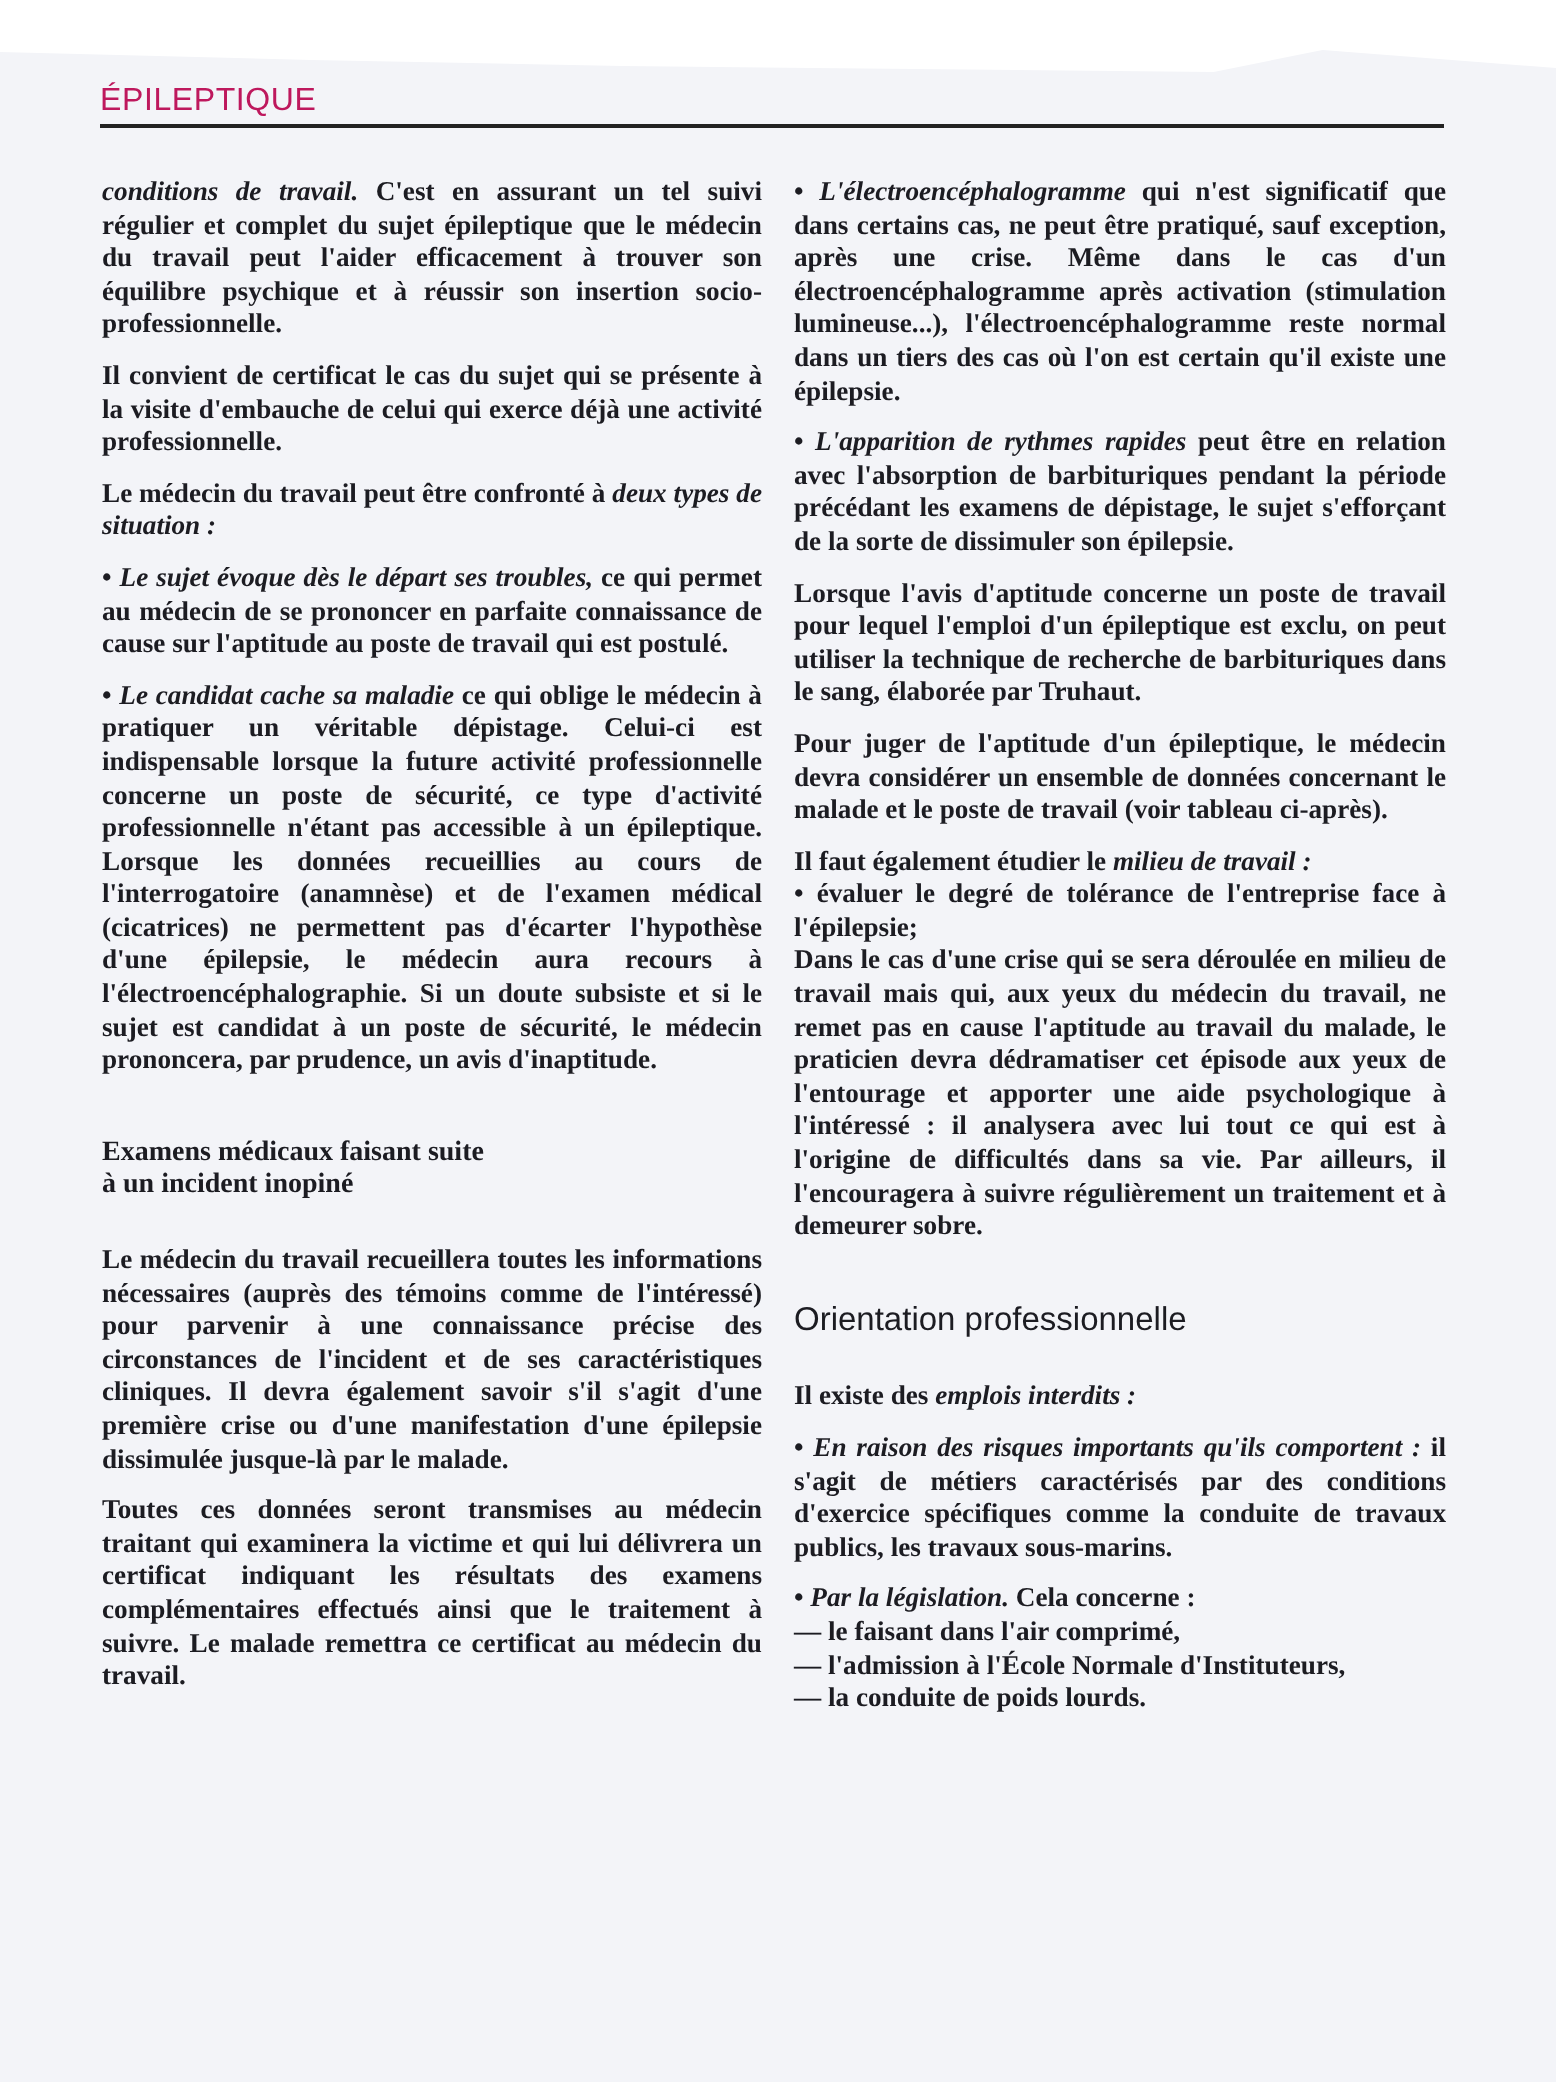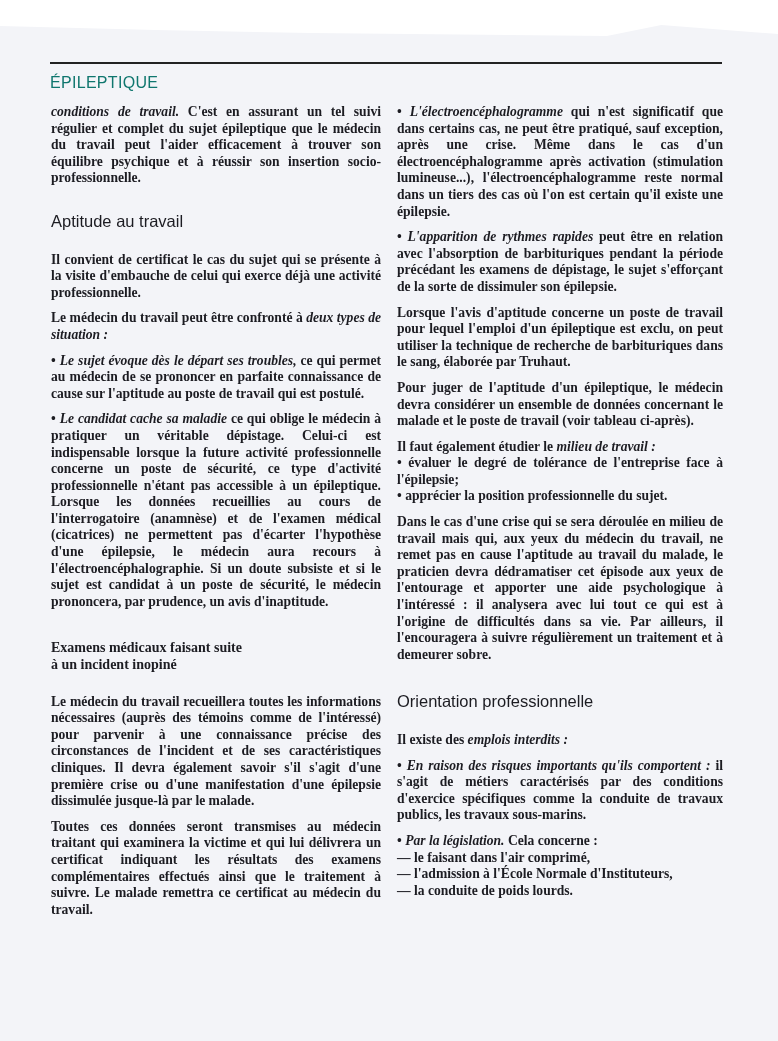--- a/index.html
+++ b/index.html
@@ -11,28 +11,28 @@
     color: #1c1c22;
   }
   .paper-top {
     position: absolute; left: 0; top: 0; width: 778px; height: 40px;
     background: #ffffff;
     clip-path: polygon(0 0, 100% 0, 100% 34px, 85% 25px, 78% 36px, 40% 33px, 20% 30px, 0 26px);
   }
   .running-head {
     position: absolute; left: 50px; top: 42px;
     font-family: "Liberation Sans", "DejaVu Sans", sans-serif;
-    font-size: 16px; letter-spacing: 0.3px; color: #0f766e; margin-top: 32px;
+    font-size: 16px; letter-spacing: 0.3px; color: #be185d;
   }
   .head-rule {
     position: absolute; left: 50px; top: 62px; width: 672px; height: 2px;
     background: #222;
   }
   .col {
-    position: absolute; top: 104px; width: 330px;
+    position: absolute; top: 88px; width: 330px;
     font-size: 13.6px; line-height: 16.6px; font-weight: bold;
     text-align: justify;
   }
   .col.left { left: 51px; }
   .col.right { left: 397px; width: 326px; }
   p { margin: 0 0 9px 0; }
   .sec {
     font-family: "Liberation Sans", "DejaVu Sans", sans-serif;
     font-weight: normal; font-size: 16.5px; margin: 26px 0 22px 0; text-align: left;
   }
@@ -46,21 +46,20 @@
 <body>
 
 <div class="paper-top"></div>
 
 <div class="running-head">ÉPILEPTIQUE</div>
 <div class="head-rule"></div>
 
 <div class="col left">
   <p><em>conditions de travail.</em><span> C'est en assurant un tel suivi régulier et complet du sujet épileptique que le médecin du travail peut l'aider efficacement à trouver son équilibre psychique et à réussir son insertion socio-professionnelle.</span></p>
 
-  <div class="sec">Aptitude au travail</div>
   <p>Il convient de certificat le cas du sujet qui se présente à la visite d'embauche de celui qui exerce déjà une activité professionnelle.</p>
 
   <p><span>Le médecin du travail peut être confronté à </span><em>deux types de situation :</em></p>
   <p class="bullet"><em>Le sujet évoque dès le départ ses troubles,</em><span> ce qui permet au médecin de se prononcer en parfaite connaissance de cause sur l'aptitude au poste de travail qui est postulé.</span></p>
   <p class="bullet"><em>Le candidat cache sa maladie</em><span> ce qui oblige le médecin à pratiquer un véritable dépistage. Celui-ci est indispensable lorsque la future activité professionnelle concerne un poste de sécurité, ce type d'activité professionnelle n'étant pas accessible à un épileptique. Lorsque les données recueillies au cours de l'interrogatoire (anamnèse) et de l'examen médical (cicatrices) ne permettent pas d'écarter l'hypothèse d'une épilepsie, le médecin aura recours à l'électroencéphalographie. Si un doute subsiste et si le sujet est candidat à un poste de sécurité, le médecin prononcera, par prudence, un avis d'inaptitude.</span></p>
 
   <div class="subsec" style="margin-top:30px;">
     <div>Examens médicaux faisant suite</div>
     <div>à un incident inopiné</div>
   </div>
@@ -68,21 +67,20 @@
   <p>Toutes ces données seront transmises au médecin traitant qui examinera la victime et qui lui délivrera un certificat indiquant les résultats des examens complémentaires effectués ainsi que le traitement à suivre. Le malade remettra ce certificat au médecin du travail.</p>
 </div>
 
 <div class="col right">
   <p class="bullet"><em>L'électroencéphalogramme</em><span> qui n'est significatif que dans certains cas, ne peut être pratiqué, sauf exception, après une crise. Même dans le cas d'un électroencéphalogramme après activation (stimulation lumineuse...), l'électroencéphalogramme reste normal dans un tiers des cas où l'on est certain qu'il existe une épilepsie.</span></p>
   <p class="bullet"><em>L'apparition de rythmes rapides</em><span> peut être en relation avec l'absorption de barbituriques pendant la période précédant les examens de dépistage, le sujet s'efforçant de la sorte de dissimuler son épilepsie.</span></p>
   <p>Lorsque l'avis d'aptitude concerne un poste de travail pour lequel l'emploi d'un épileptique est exclu, on peut utiliser la technique de recherche de barbituriques dans le sang, élaborée par Truhaut.</p>
   <p>Pour juger de l'aptitude d'un épileptique, le médecin devra considérer un ensemble de données concernant le malade et le poste de travail (voir tableau ci-après).</p>
   <p class="tight"><span>Il faut également étudier le </span><em>milieu de travail :</em></p>
   <p class="bullet tight">évaluer le degré de tolérance de l'entreprise face à l'épilepsie;</p>
-  <p class="bullet">apprécier la position professionnelle du sujet.</p>
   <p>Dans le cas d'une crise qui se sera déroulée en milieu de travail mais qui, aux yeux du médecin du travail, ne remet pas en cause l'aptitude au travail du malade, le praticien devra dédramatiser cet épisode aux yeux de l'entourage et apporter une aide psychologique à l'intéressé : il analysera avec lui tout ce qui est à l'origine de difficultés dans sa vie. Par ailleurs, il l'encouragera à suivre régulièrement un traitement et à demeurer sobre.</p>
 
   <div class="sec" style="margin-top:30px;">Orientation professionnelle</div>
   <p><span>Il existe des </span><em>emplois interdits :</em></p>
   <p class="bullet"><em>En raison des risques importants qu'ils comportent :</em><span> il s'agit de métiers caractérisés par des conditions d'exercice spécifiques comme la conduite de travaux publics, les travaux sous-marins.</span></p>
   <p class="bullet tight"><em>Par la législation.</em><span> Cela concerne :</span></p>
   <p class="dash tight">le faisant dans l'air comprimé,</p>
   <p class="dash tight">l'admission à l'École Normale d'Instituteurs,</p>
   <p class="dash tight">la conduite de poids lourds.</p>
 </div>

